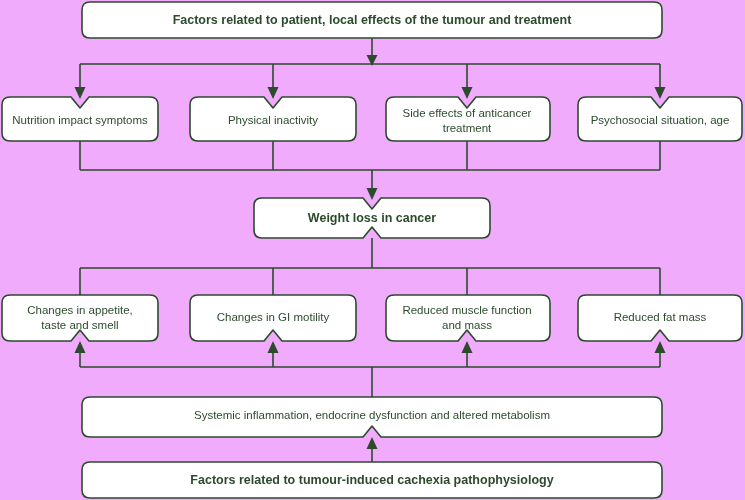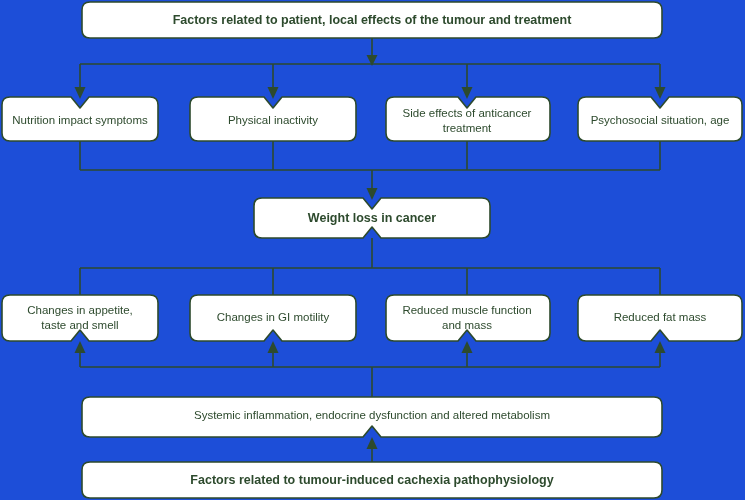--- a/index.html
+++ b/index.html
@@ -50,21 +50,21 @@
     dominant-baseline: middle;
   }
   text.box-label.bold {
     font-weight: bold;
     font-size: 12.5px;
   }
 </style>
 </head>
 <body>
 
-<div id="flowchart-root" style="background: #1d4ed8;">
+<div id="flowchart-root" style="background: #f0abfc;">
 <svg id="flow-svg" viewBox="0 0 745 500" xmlns="http://www.w3.org/2000/svg">
 
   <g>
     <path class="box-shape" d="M 90 2 L 654 2 Q 662 2 662 10 L 662 30 Q 662 38 654 38 L 90 38 Q 82 38 82 30 L 82 10 Q 82 2 90 2 Z" stroke="#2d4a2d" fill="#ffffff"></path>
     <text class="box-label bold" x="372" y="21" fill="#2d4a2d">Factors related to patient, local effects of the tumour and treatment</text>
   </g>
 
   <g>
     <line class="conn-line" x1="372" y1="38" x2="372" y2="64" stroke="#2d4a2d"></line>
     <polygon class="arrow-head" points="372,66 366.5,55 377.5,55" fill="#2d4a2d"></polygon>

